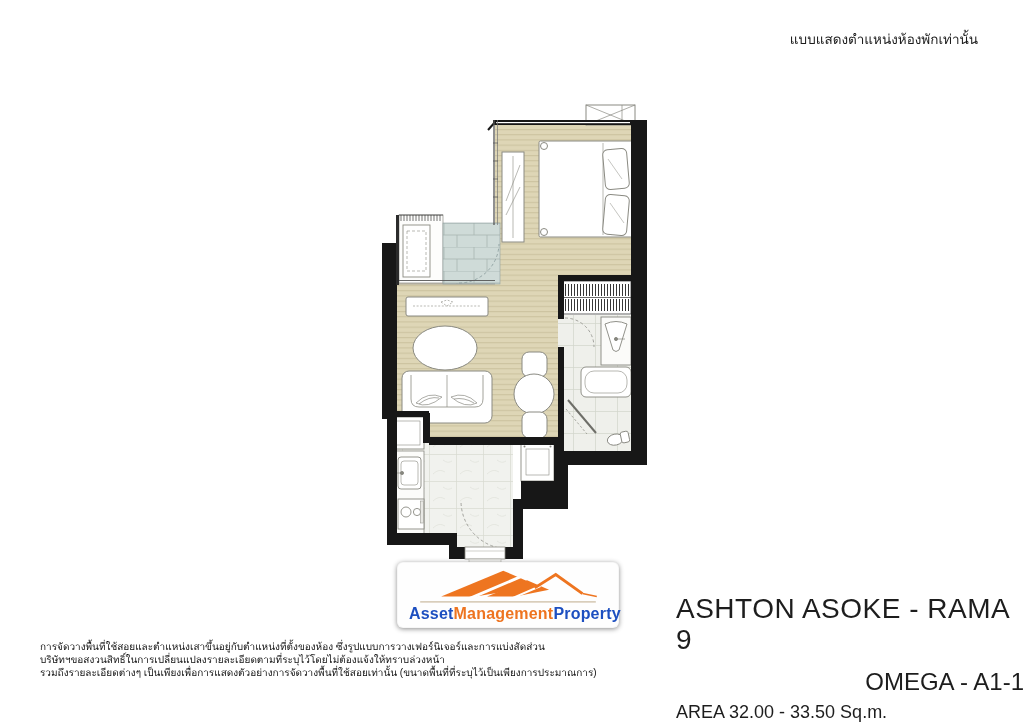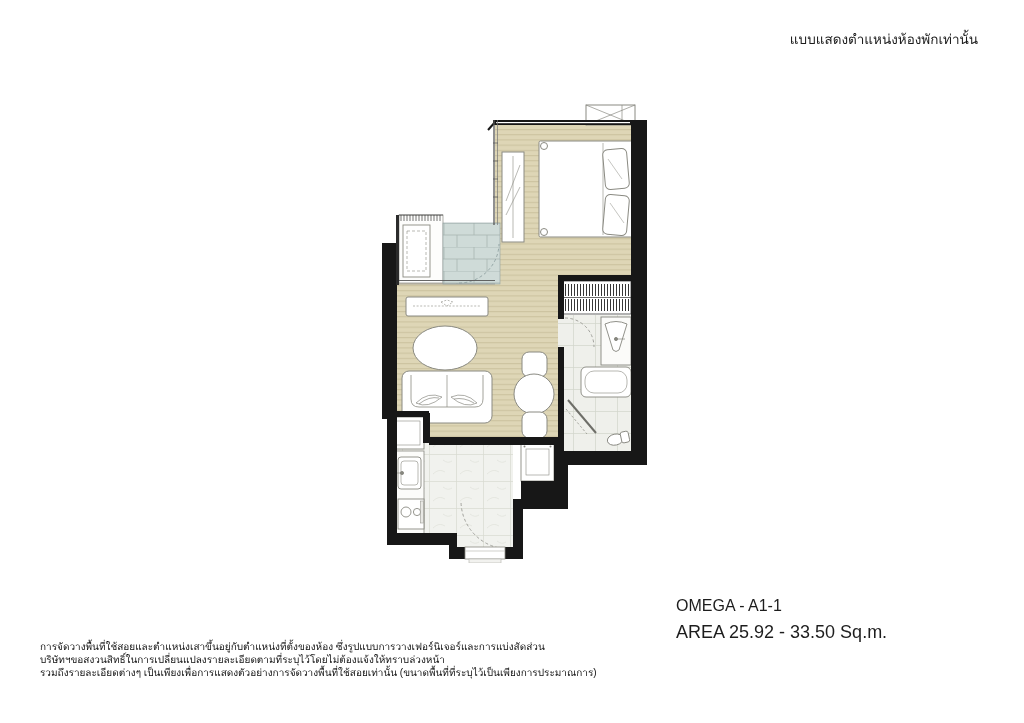--- a/index.html
+++ b/index.html
@@ -15,21 +15,21 @@
     border-radius:6px;box-shadow:0 1px 5px rgba(0,0,0,.45), inset 0 0 0 1px rgba(0,0,0,.03);
     display:flex;flex-direction:column;align-items:center;justify-content:flex-start;padding-top:2px;box-sizing:border-box;}
   .logo-mark{width:204px;height:42px;}
   .logo-words{width:100%;display:flex;justify-content:space-between;padding:0 12px;box-sizing:border-box;
     font-weight:700;font-size:16px;letter-spacing:.2px;margin-top:-1px;}
   .logo-word-blue{color:#1d4fc0;}
   .logo-word-orange{color:#ee7420;}
 
   .title-block{position:absolute;left:676px;top:594px;color:#1d1d1d;}
   .title-project{font-size:28px;letter-spacing:.5px;line-height:1.1;}
-  .title-unit{font-size:16px;margin-top:3px;line-height:1.1;}
+  .title-unit{font-size:24px;margin-top:13px;line-height:1.1;text-align:right;}
   .title-area{font-size:18px;margin-top:8px;line-height:1.1;}
 
   .disclaimer{position:absolute;left:40px;top:640px;font-size:10px;line-height:1.32;color:#101010;}
   .disclaimer div{white-space:nowrap;}
 </style>
 </head>
 <body>
 
 <div id="stage">
 
@@ -184,24 +184,41 @@
       </g>
 
       <g>
         <rect x="90" y="444" width="40" height="12" fill="#ffffff" stroke="#8a8a82" stroke-width="0.8"></rect>
         <line x1="90" y1="448" x2="130" y2="448" stroke="#bbbbb6" stroke-width="0.7"></line>
         <rect x="94" y="456" width="32" height="4" fill="#f2f2ef" stroke="#bbbbb6" stroke-width="0.7"></rect>
       </g>
     </svg>
   </div>
 
+  <div class="logo-card">
+    <svg class="logo-mark" viewBox="0 0 200 44" xmlns="http://www.w3.org/2000/svg">
+      <polygon points="30,34 95,7 132,23 66,34" fill="#ee7520"></polygon>
+      <line x1="60" y1="36" x2="114" y2="13" stroke="#ffffff" stroke-width="3"></line>
+      <polygon points="78,34 120,17 143,27 108,34" fill="#ee7520"></polygon>
+      <line x1="104" y1="36" x2="134" y2="23" stroke="#ffffff" stroke-width="2.2"></line>
+      <polyline points="128,25 150,11 178,31" fill="none" stroke="#ee7520" stroke-width="3"></polyline>
+      <line x1="178" y1="31" x2="193" y2="34" stroke="#ee7520" stroke-width="1.6"></line>
+      <rect x="8" y="39" width="184" height="1.4" fill="#cfc0a8"></rect>
+    </svg>
+    <div class="logo-words">
+      <span class="logo-word-blue">Asset</span>
+      <span class="logo-word-orange">Management</span>
+      <span class="logo-word-blue">Property</span>
+    </div>
+  </div>
 
   <div class="title-block">
+    <div class="title-project">ASHTON ASOKE - RAMA 9</div>
     <div class="title-unit">OMEGA - A1-1</div>
-    <div class="title-area">AREA 25.92 - 33.50 Sq.m.</div>
+    <div class="title-area">AREA 32.00 - 33.50 Sq.m.</div>
   </div>
 
   <div class="disclaimer">
     <div>การจัดวางพื้นที่ใช้สอยและตำแหน่งเสาขึ้นอยู่กับตำแหน่งที่ตั้งของห้อง ซึ่งรูปแบบการวางเฟอร์นิเจอร์และการแบ่งสัดส่วน</div>
     <div>บริษัทฯขอสงวนสิทธิ์ในการเปลี่ยนแปลงรายละเอียดตามที่ระบุไว้โดยไม่ต้องแจ้งให้ทราบล่วงหน้า</div>
     <div>รวมถึงรายละเอียดต่างๆ เป็นเพียงเพื่อการแสดงตัวอย่างการจัดวางพื้นที่ใช้สอยเท่านั้น (ขนาดพื้นที่ที่ระบุไว้เป็นเพียงการประมาณการ)</div>
   </div>
 
 </div>
 

